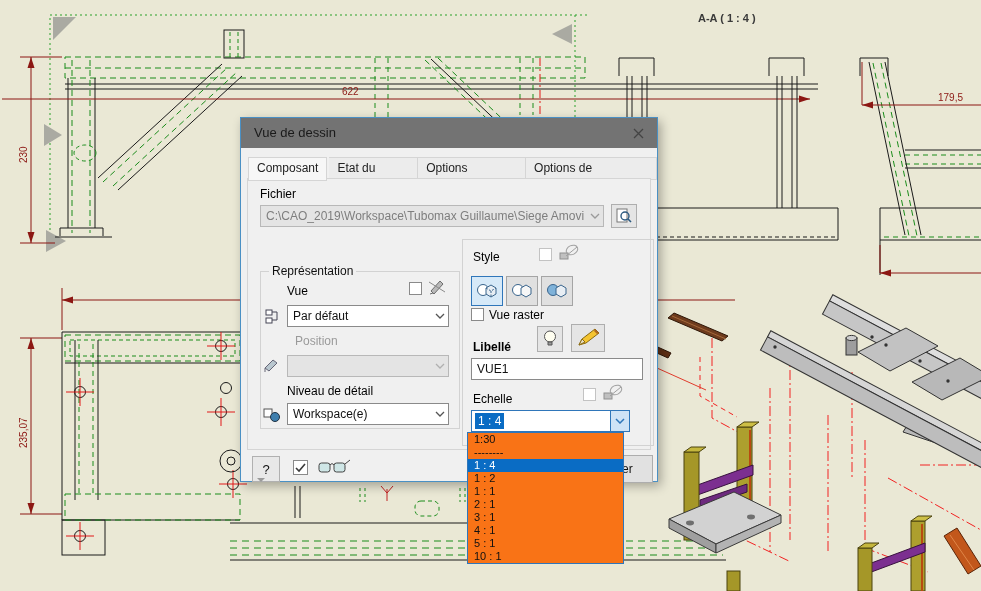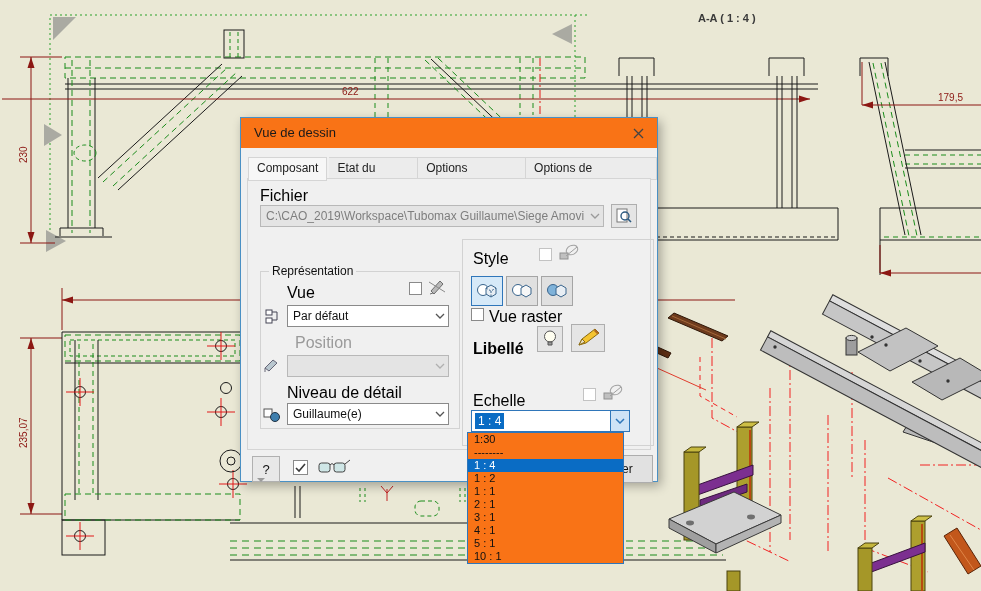--- a/index.html
+++ b/index.html
@@ -3,32 +3,32 @@
 <meta charset="utf-8">
 <style>
   html,body{margin:0;padding:0;}
   .root{position:relative;width:981px;height:591px;overflow:hidden;background:#eae8d5;
         font-family:"Liberation Sans",sans-serif;font-size:12px;color:#111;}
   svg text{font-family:"Liberation Sans",sans-serif;}
 
   
   .dialog{position:absolute;left:240px;top:117px;width:416px;height:363px;background:#f0f0f0;
           border:1px solid #4a90c4;box-shadow:3px 4px 10px rgba(0,0,0,.30);z-index:10;}
-  .titlebar{height:30px;background:#f97316;position:relative;}
+  .titlebar{height:30px;background:#737373;position:relative;}
   .title{position:absolute;left:13px;top:0;line-height:30px;font-size:13px;color:#1a1a1a;}
   .close-btn{position:absolute;right:6px;top:4px;width:26px;height:22px;display:flex;
              align-items:center;justify-content:center;cursor:default;}
   .tabs{position:absolute;left:7px;top:39px;display:flex;height:22px;}
   .tab{height:21px;line-height:21px;padding:0 8px;font-size:12px;background:#ececec;
        border:1px solid #d5d5d5;border-left:none;color:#222;}
   .tab.active{background:#f7f7f7;border-left:1px solid #d5d5d5;height:22px;position:relative;z-index:2;}
   .tab:nth-child(2){border-left:1px solid #d5d5d5;margin-left:2px;border-left:none;}
   .page{position:absolute;left:6px;top:60px;width:402px;height:270px;border:1px solid #d5d5d5;background:#f0f0f0;}
 
-  .lbl{position:absolute;font-size:16px;color:#000;white-space:nowrap;}
+  .lbl{position:absolute;font-size:12px;color:#000;white-space:nowrap;}
   .lbl.dis{color:#9a9a9a;}
 
   .combo{position:absolute;height:22px;background:#fff;border:1px solid #8a8a8a;display:flex;
          align-items:center;padding-left:5px;box-sizing:border-box;font-size:12px;}
   .combo .chev{margin-left:auto;width:17px;display:flex;align-items:center;justify-content:center;align-self:stretch;}
   .combo.dis{background:#e4e4e4;border-color:#b8b8b8;color:#7e7e7e;}
   .combo.file{overflow:hidden;white-space:nowrap;}
 
   .btn{position:absolute;background:#e5e5e5;border:1px solid #aeaeae;display:flex;align-items:center;
        justify-content:center;box-sizing:border-box;}
@@ -356,21 +356,21 @@
           </span>
         </div>
         <span class="lbl" style="left:26px;top:112px;">Niveau de détail</span>
         <span class="icon" style="position:absolute;left:2px;top:134px;">
           <svg width="18" height="18">
             <rect x="1" y="3" width="8" height="8" fill="#fff" stroke="#555"></rect>
             <circle cx="12" cy="11" r="4.5" fill="#3f7fae" stroke="#234"></circle>
           </svg>
         </span>
         <div class="combo" style="left:26px;top:131px;width:162px;">
-          <span>Guillaume(e)</span>
+          <span>Workspace(e)</span>
           <span class="chev">
             <svg width="10" height="6">
                 <polyline points="1,1 5,5 9,1" fill="none" stroke="#555" stroke-width="1.3"></polyline>
               </svg>
           </span>
         </div>
       </div>
 
       <div class="group" style="left:214px;top:60px;width:190px;height:205px;">
         <span class="lbl" style="left:10px;top:10px;">Style</span>
@@ -412,20 +412,23 @@
           </svg>
         </div>
         <div class="btn" style="left:108px;top:84px;width:34px;height:28px;">
           <svg width="26" height="22">
             <polygon points="4,18 7,12 20,2 24,6 11,16" fill="#f4c430" stroke="#8a6a10"></polygon>
             <polygon points="4,18 7,12 10,15" fill="#e8e0c8" stroke="#8a6a10"></polygon>
             <polygon points="20,2 24,6 22,7 19,4" fill="#b06820"></polygon>
           </svg>
         </div>
         <span class="lbl" style="left:10px;top:100px;font-weight:bold;">Libellé</span>
+        <div class="input" style="left:8px;top:118px;width:172px;">
+          <span>VUE1</span>
+        </div>
 
         <span class="lbl" style="left:10px;top:152px;">Echelle</span>
         <span class="cb dis" style="left:120px;top:148px;"></span>
         <span class="icon" style="position:absolute;left:138px;top:143px;">
           <svg width="24" height="20">
             <rect x="3" y="10" width="8" height="6" fill="#c0c0c0" stroke="#909090"></rect>
             <ellipse cx="15" cy="7" rx="6" ry="4.5" fill="none" stroke="#a0a0a0" transform="rotate(-25 15 7)"></ellipse>
             <path d="M9,13 L20,4" stroke="#a0a0a0"></path>
           </svg>
         </span>

